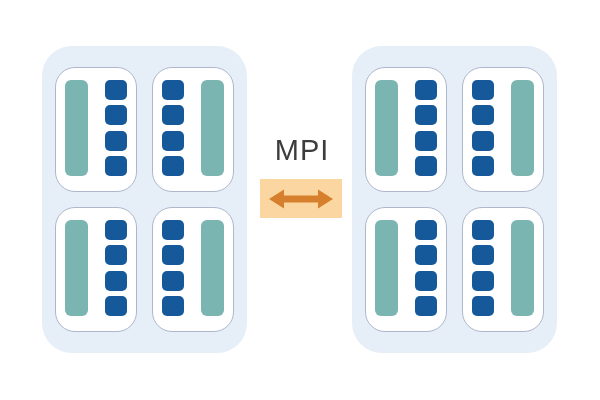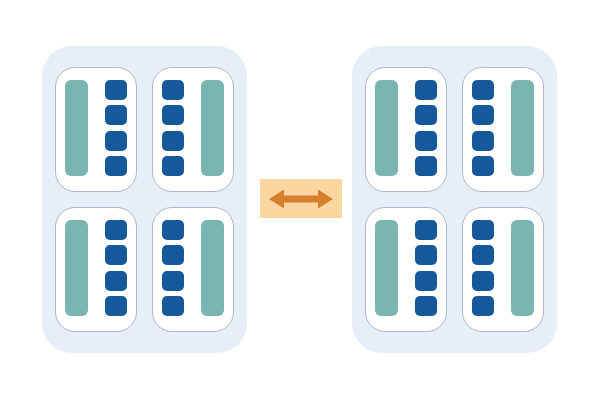--- a/index.html
+++ b/index.html
@@ -159,19 +159,20 @@
           <div class="cores">
             <div class="core"></div>
             <div class="core"></div>
             <div class="core"></div>
             <div class="core"></div>
           </div>
         </div>
       </div>
     </div>
 
+  <div class="mpi-label">MPI</div>
 
   <div class="mpi-box">
     <svg class="arrow-svg" width="66" height="26" viewBox="0 0 66 26" xmlns="http://www.w3.org/2000/svg">
       <path d="M1,13 L16,3.5 L16,9.5 L50,9.5 L50,3.5 L65,13 L50,22.5 L50,16.5 L16,16.5 L16,22.5 Z" fill="var(--link_arrow, #d6802d)"></path>
     </svg>
   </div>
 </div>
 
 </body></html>

